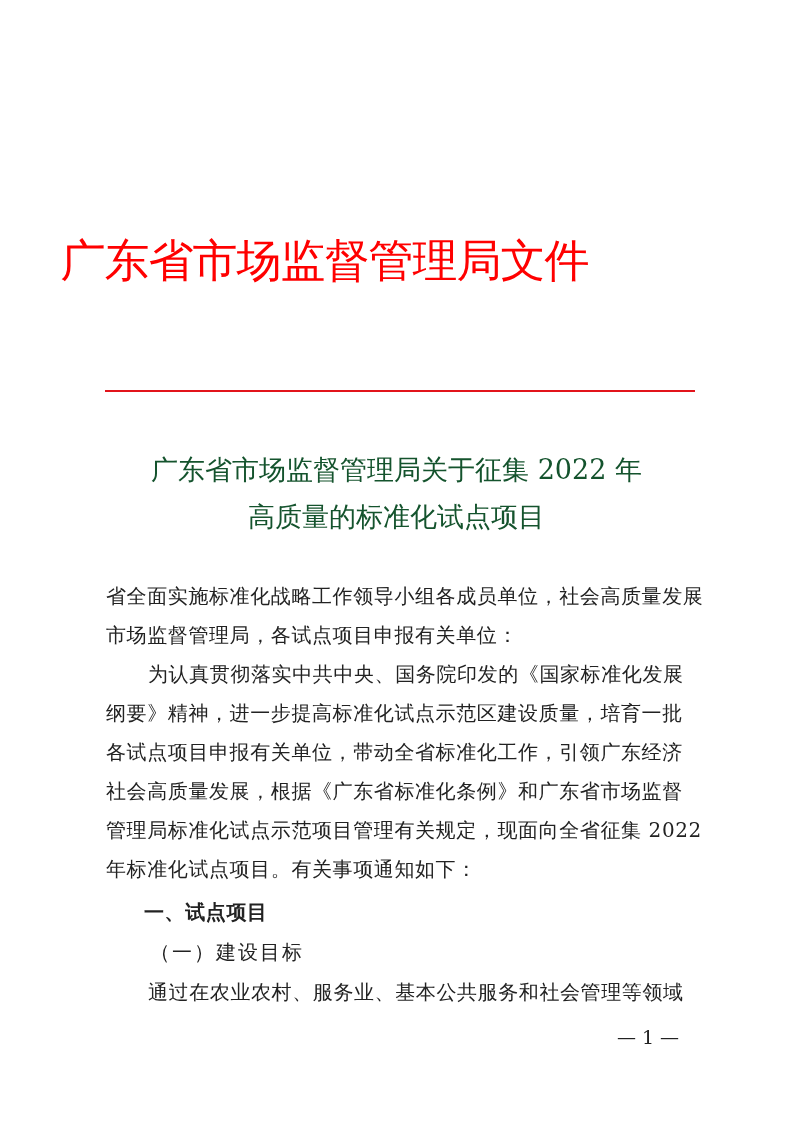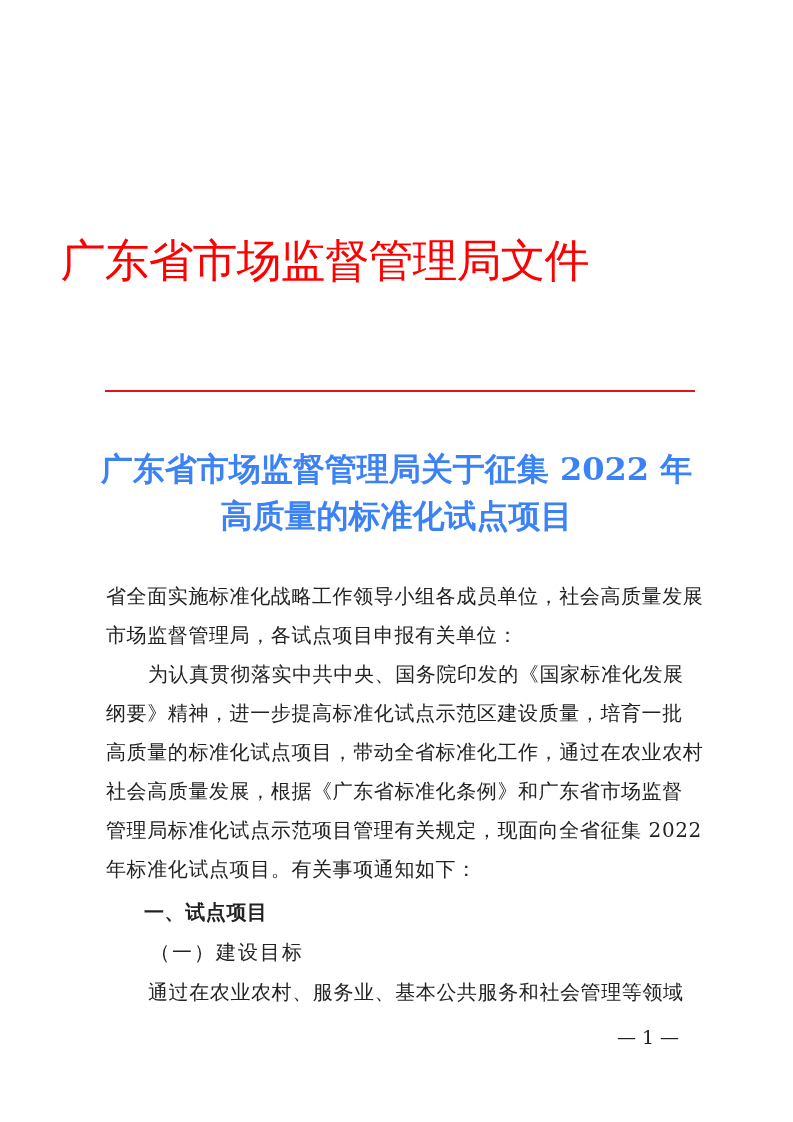--- a/index.html
+++ b/index.html
@@ -36,24 +36,24 @@
       height: 2px;
       background: #e2141b;
     }
     .doc-title {
       position: absolute;
       left: 0;
       width: 793px;
       top: 446px;
       text-align: center;
       font-family: "DejaVu Serif", "Liberation Serif", serif;
-      font-weight: bold;
-      font-size: 32px;
+      font-weight: normal;
+      font-size: 27px;
       line-height: 47px;
-      color: #3b82f6;
+      color: #14532d;
     }
     .doc-title .line {
       display: block;
       white-space: nowrap;
     }
     .body-text {
       position: absolute;
       left: 106px;
       width: 592px;
       top: 577px;
@@ -107,21 +107,21 @@
   <span class="line">广东省市场监督管理局关于征集 2022 年</span>
   <span class="line">高质量的标准化试点项目</span>
 </div>
 
 <div class="body-text">
   <span class="l">省全面实施标准化战略工作领导小组各成员单位，社会高质量发展</span>
   <span class="l">市场监督管理局，各试点项目申报有关单位：</span>
 
   <span class="l indent">为认真贯彻落实中共中央、国务院印发的《国家标准化发展</span>
   <span class="l">纲要》精神，进一步提高标准化试点示范区建设质量，培育一批</span>
-  <span class="l">高质量的标准化试点项目，带动全省标准化工作，通过在农业农村</span>
+  <span class="l">各试点项目申报有关单位，带动全省标准化工作，引领广东经济</span>
   <span class="l">社会高质量发展，根据《广东省标准化条例》和广东省市场监督</span>
   <span class="l">管理局标准化试点示范项目管理有关规定，现面向全省征集 2022</span>
   <span class="l">年标准化试点项目。有关事项通知如下：</span>
 
   <span class="l heading1">一、试点项目</span>
   <span class="l heading2">（一）建设目标</span>
 
   <span class="l indent">通过在农业农村、服务业、基本公共服务和社会管理等领域</span>
 </div>
 

